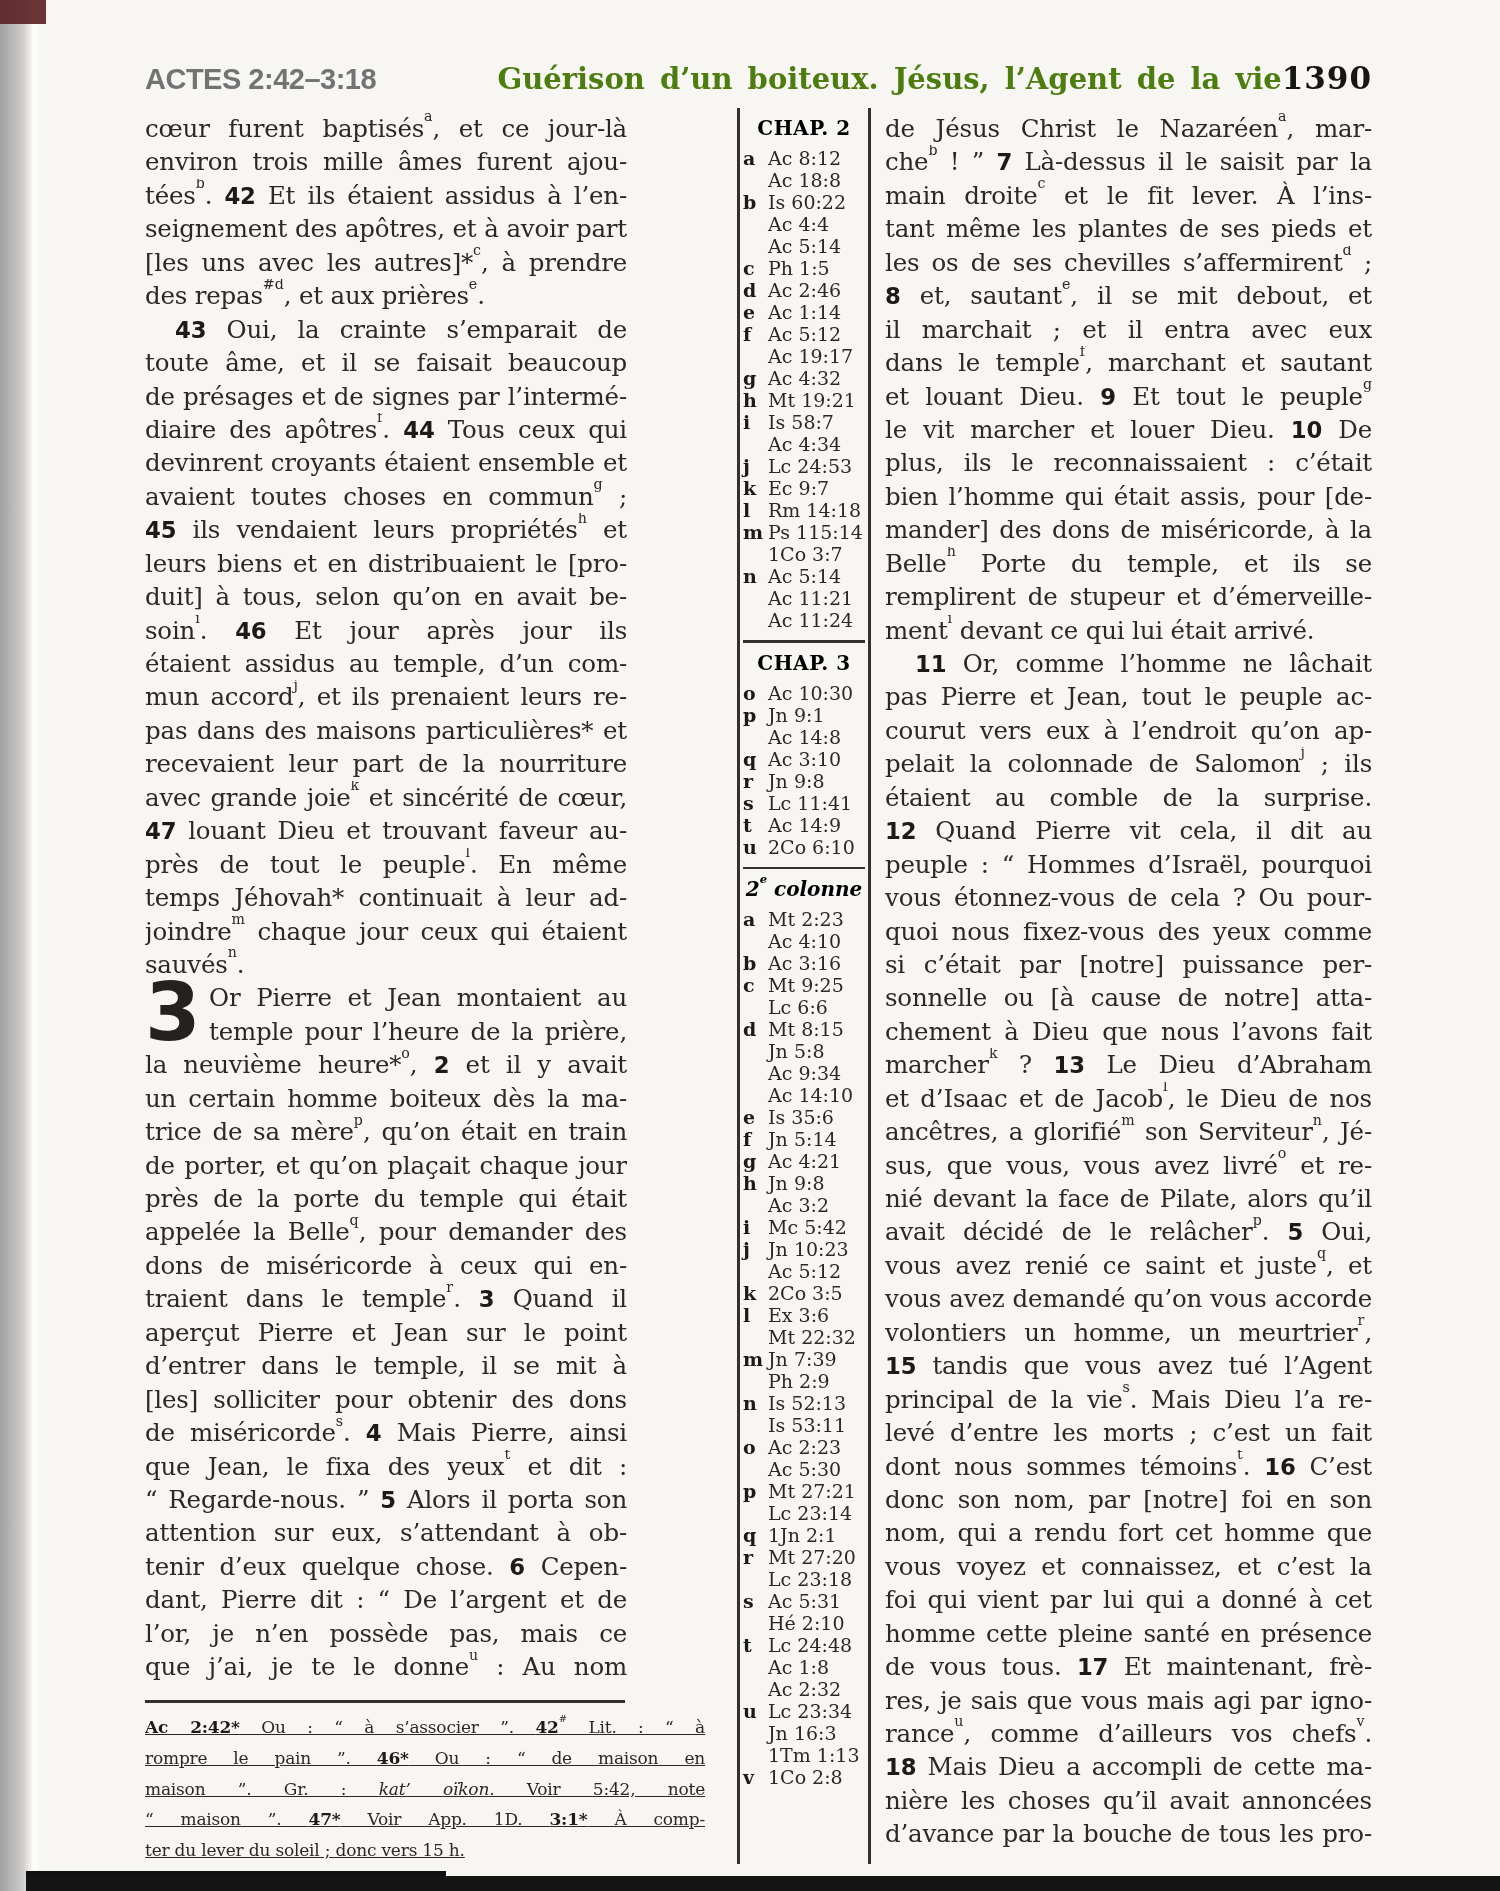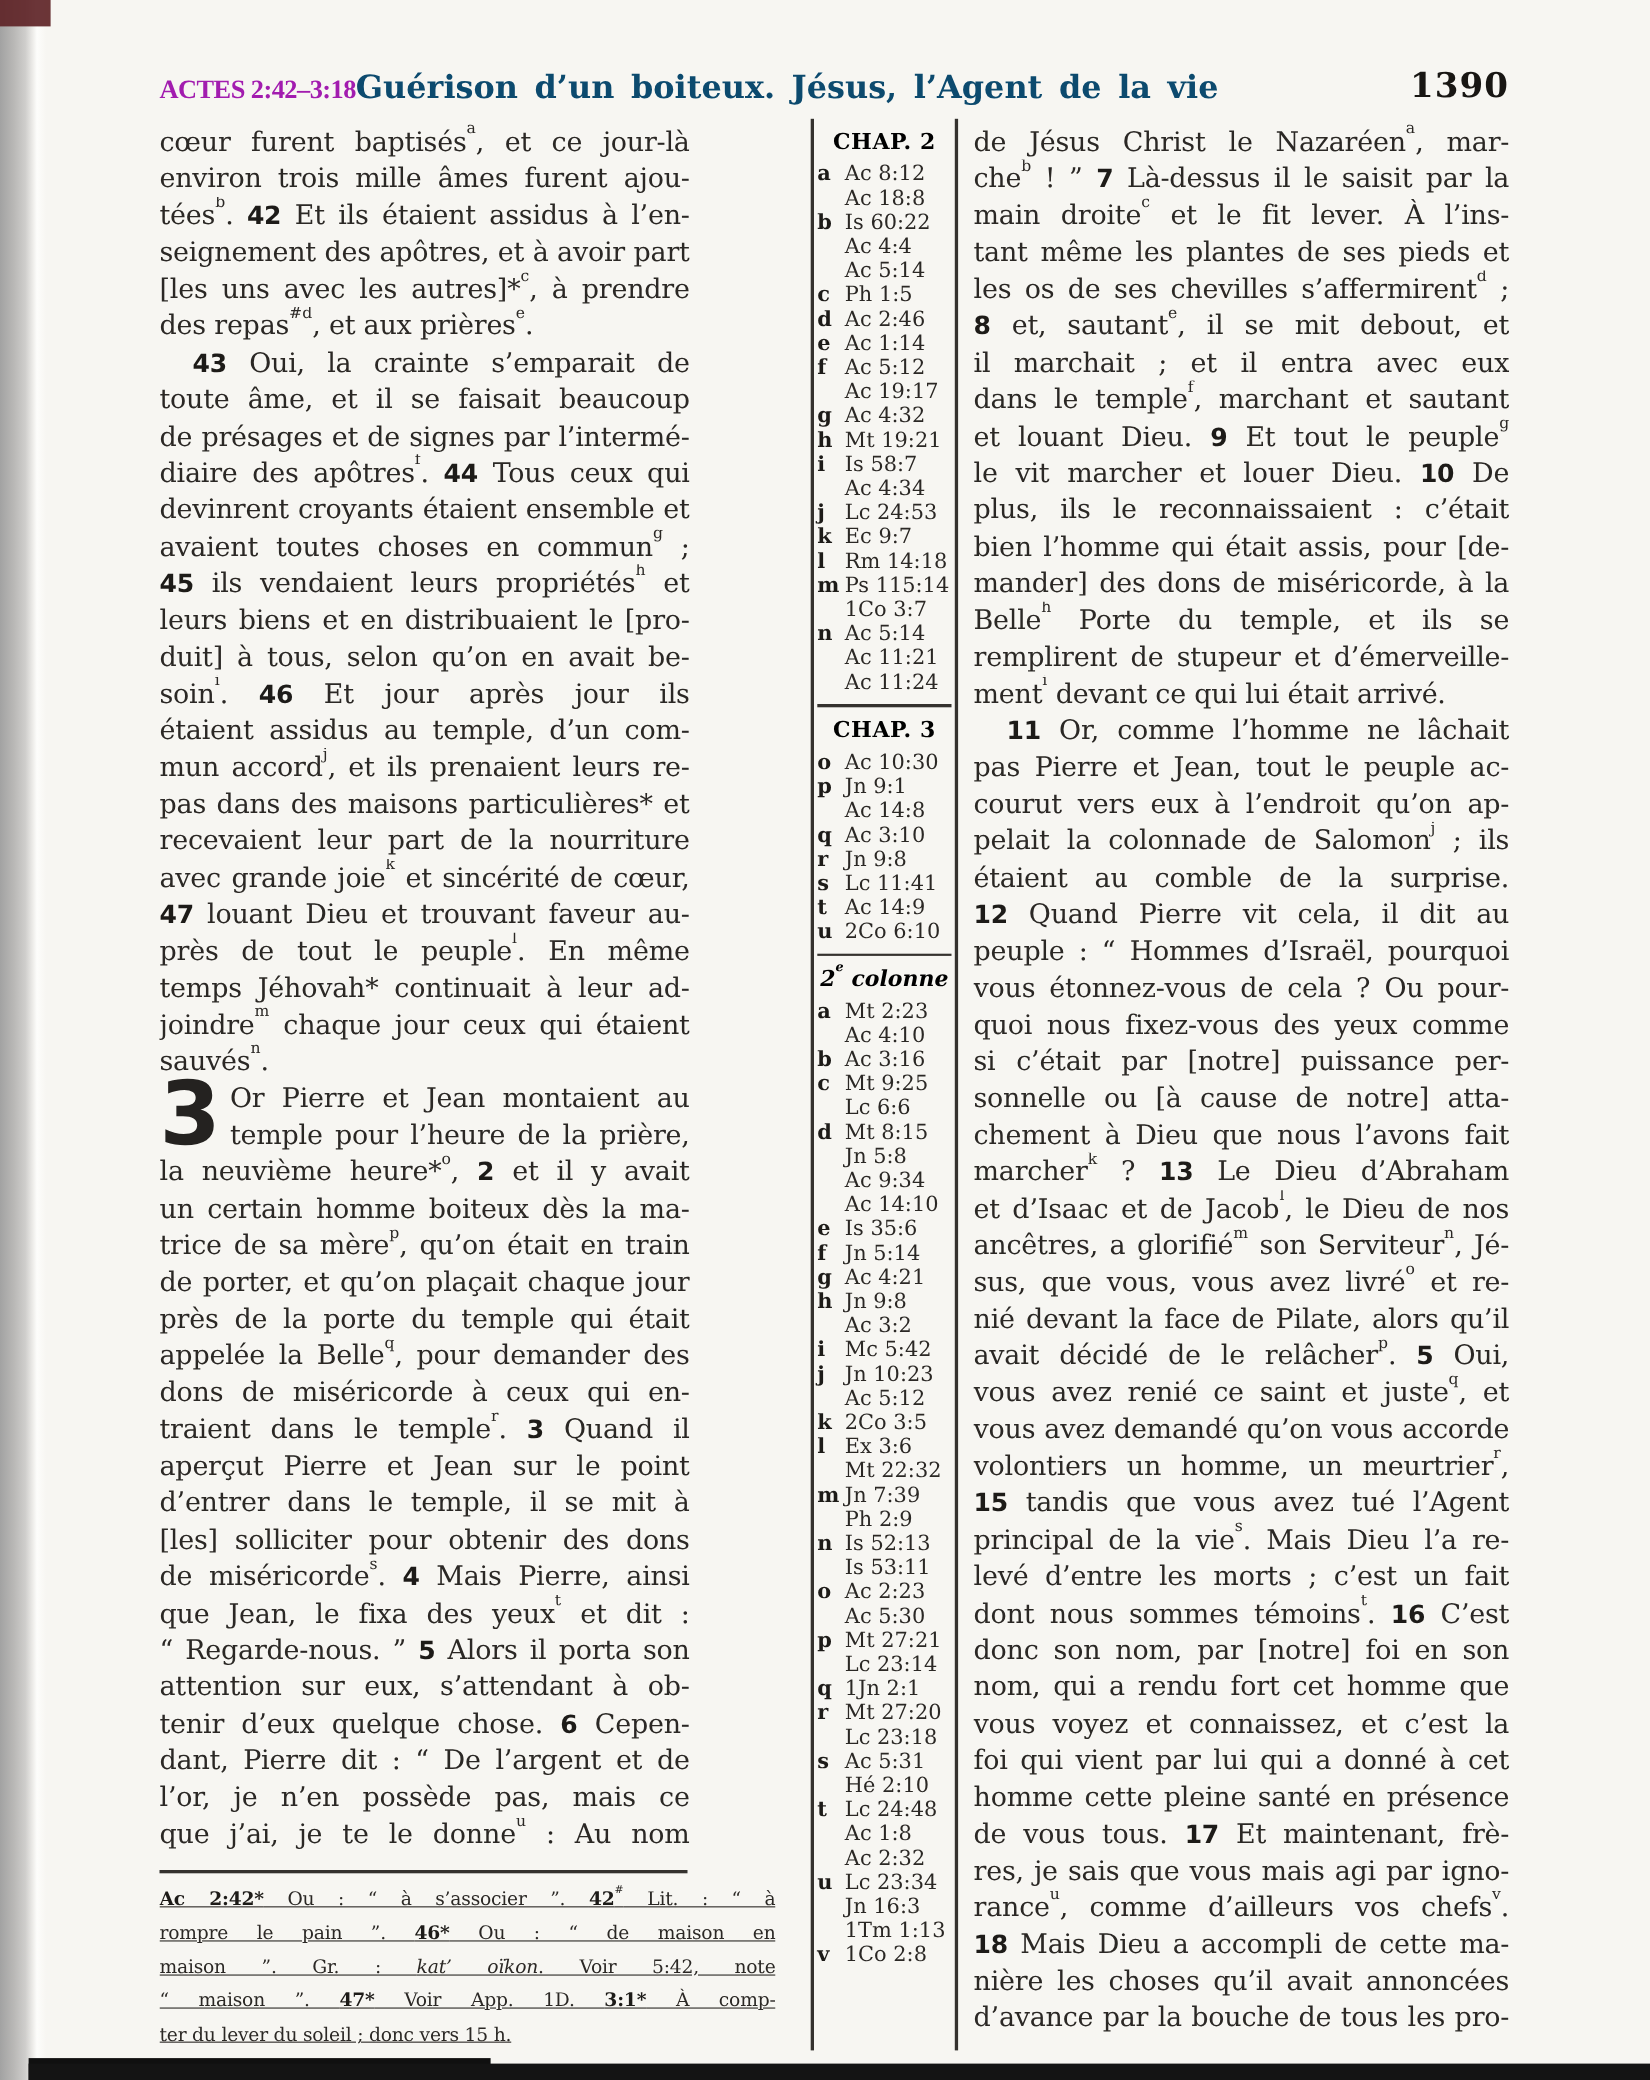--- a/index.html
+++ b/index.html
@@ -5,24 +5,24 @@
   html,body{margin:0;padding:0;background:#777;}
   .page{position:relative;width:1500px;height:1891px;background:#f7f6f2;
         font-family:"DejaVu Serif",serif;color:#2b2825;overflow:hidden;margin:0 auto;}
   .edge-strip{position:absolute;left:0;top:0;bottom:0;width:42px;
         background:linear-gradient(90deg,#a2a2a2 0%,#b9b8b6 30%,#cfcecc 55%,#efeeeb 72%,#fdfdfb 80%,#f7f6f2 100%);}
   .corner-mark{position:absolute;left:0;top:0;width:46px;height:24px;background:#5e2427;opacity:.92;}
   .bottom-bar{position:absolute;left:26px;right:0;bottom:0;height:15px;background:#141414;}
   .bottom-bar-thick{position:absolute;left:26px;bottom:0;width:420px;height:20px;background:#101010;}
 
   .running-header{position:absolute;left:145px;top:60px;width:1227px;display:flex;align-items:flex-end;}
-  .rh-left{font-family:Liberation Serif, serif;font-weight:bold;font-size:24px;letter-spacing:-0.5px;
-           white-space:nowrap;color:#a21caf;}
-  .rh-title{flex:1;text-align:left;font-weight:bold;font-size:29px;word-spacing:5px;
-            white-space:nowrap;color:#0c4a6e;}
+  .rh-left{font-family:Liberation Sans, sans-serif;font-weight:bold;font-size:29px;letter-spacing:-0.5px;
+           white-space:nowrap;color:#737373;}
+  .rh-title{flex:1;text-align:right;font-weight:bold;font-size:29px;word-spacing:5px;
+            white-space:nowrap;color:#4d7c0f;}
   .rh-page{font-weight:bold;font-size:31px;letter-spacing:1px;color:#181613;}
 
   .col{position:absolute;top:112px;}
   .left-col{left:145px;width:482px;}
   .right-col{left:885px;width:487px;}
   .col .line{height:33.45px;line-height:33.45px;font-size:24.5px;letter-spacing:-0.2px;
              text-align:justify;text-align-last:justify;overflow:hidden;}
   .line.last{text-align-last:left;}
   .line.indent{padding-left:30px;}
   .line.dc{padding-left:64px;}

